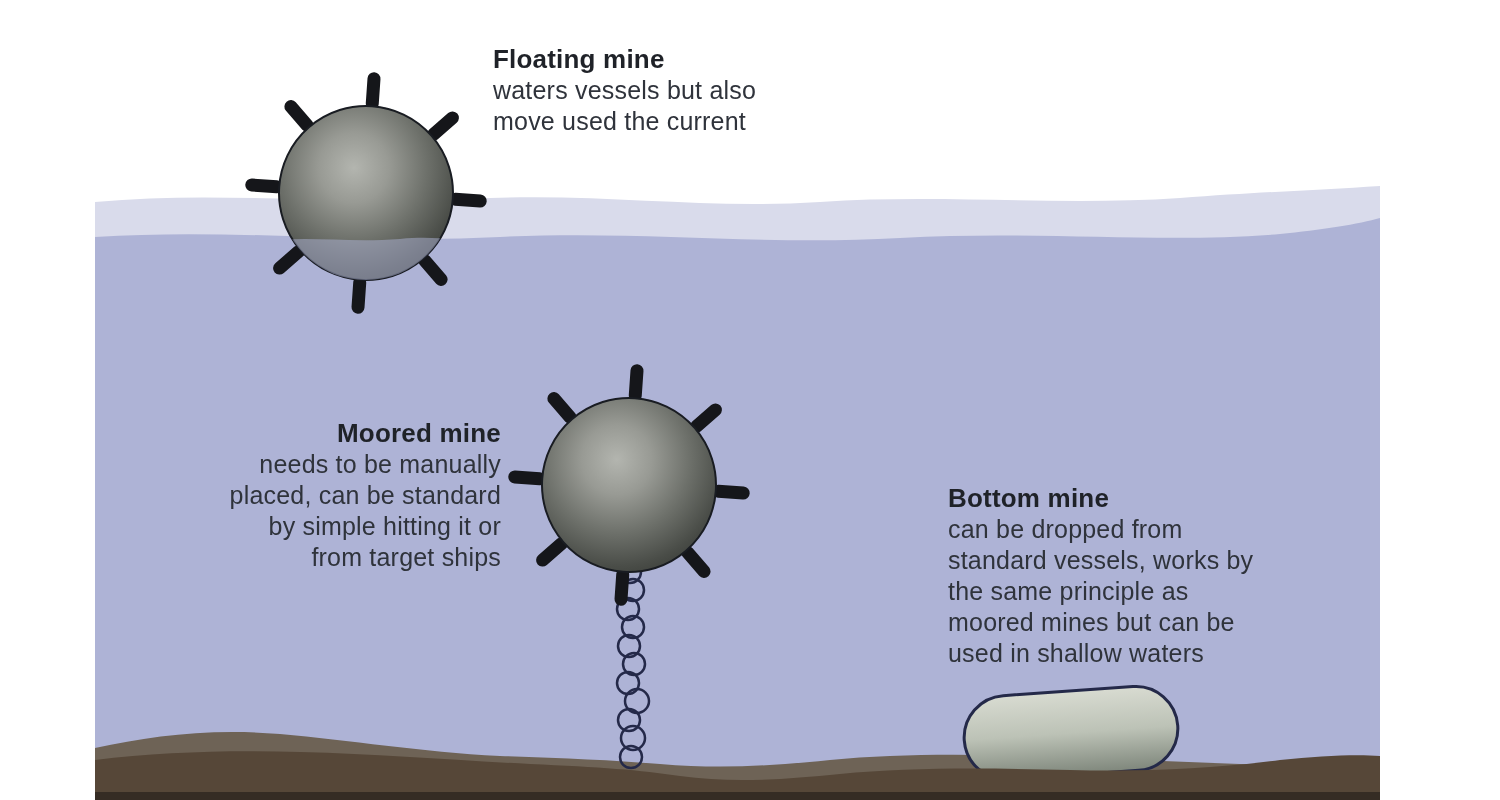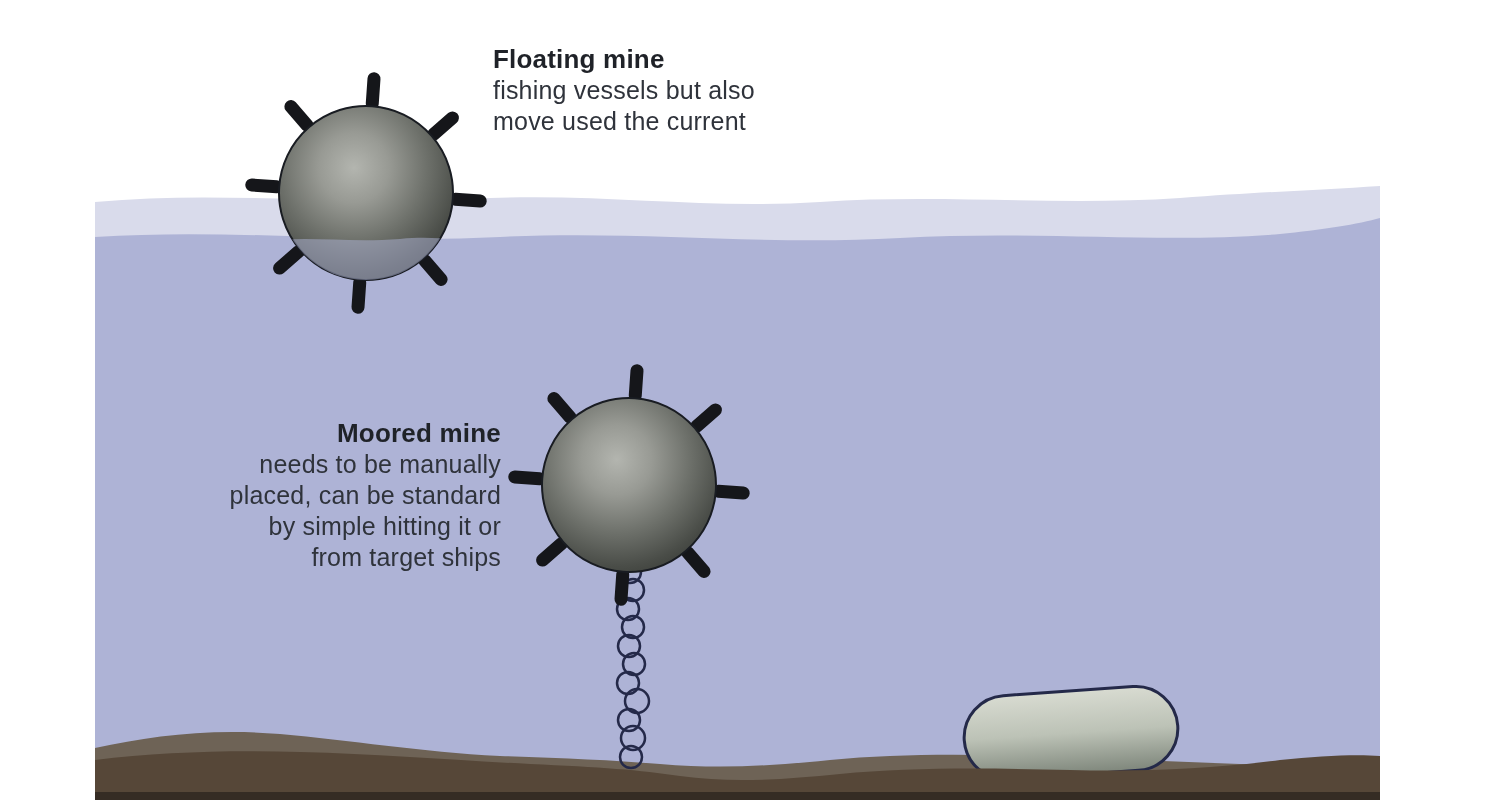--- a/index.html
+++ b/index.html
@@ -102,26 +102,34 @@
         <rect x="-6.5" y="-121" width="13" height="38" rx="6.5" transform="rotate(225)"></rect>
         <rect x="-6.5" y="-121" width="13" height="38" rx="6.5" transform="rotate(270)"></rect>
         <rect x="-6.5" y="-121" width="13" height="38" rx="6.5" transform="rotate(315)"></rect>
       </g>
       <circle r="87" fill="url(#mineGrad)" stroke="#191c22" stroke-width="2"></circle>
     </g>
   </svg>
 
   <div class="label label-floating">
     <div class="label-title">Floating mine</div>
-    <div class="label-line">fishing vessels but also</div>
+    <div class="label-line">waters vessels but also</div>
     <div class="label-line">move used the current</div>
   </div>
 
   <div class="label label-moored">
     <div class="label-title">Moored mine</div>
     <div class="label-line">needs to be manually</div>
     <div class="label-line">placed, can be standard</div>
     <div class="label-line">by simple hitting it or</div>
     <div class="label-line">from target ships</div>
   </div>
 
+  <div class="label label-bottom">
+    <div class="label-title">Bottom mine</div>
+    <div class="label-line">can be dropped from</div>
+    <div class="label-line">standard vessels, works by</div>
+    <div class="label-line">the same principle as</div>
+    <div class="label-line">moored mines but can be</div>
+    <div class="label-line">used in shallow waters</div>
+  </div>
 
 </div>
 
 </body></html>

